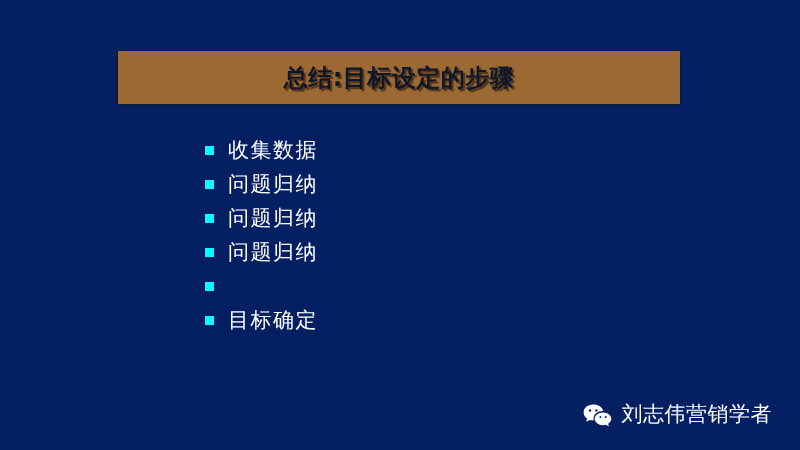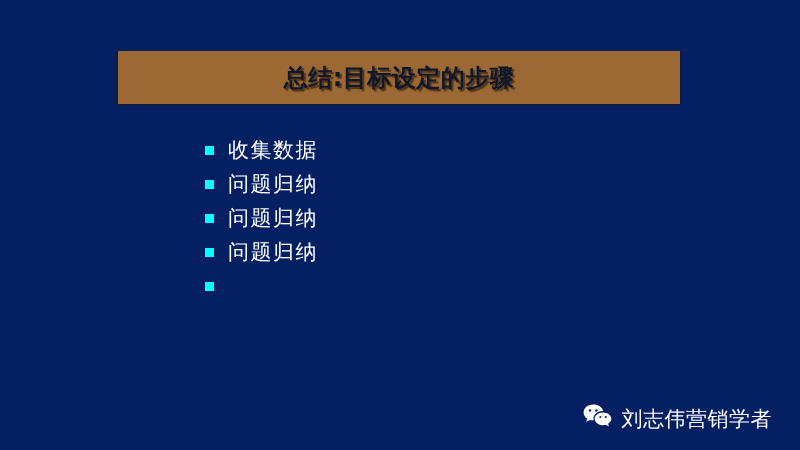--- a/index.html
+++ b/index.html
@@ -75,21 +75,21 @@
     white-space: nowrap;
     font-family: Liberation Serif, serif;
   }
 
   
   #watermark {
     position: absolute;
     right: 28px;
     bottom: 20px;
     display: flex;
-    align-items: flex-end;
+    align-items: flex-start;
   }
   #wechat-icon {
     width: 30px;
     height: 26px;
     flex: 0 0 auto;
     display: block;
   }
   #watermark-text {
     margin-left: 9px;
     color: #ffffff;
@@ -128,20 +128,24 @@
 
     <li class="bullet-row">
       <span class="bullet-marker"></span>
       <span class="bullet-label">问题归纳</span>
     </li>
 
     <li class="bullet-row">
       <span class="bullet-marker"></span>
     </li>
 
+    <li class="bullet-row">
+      <span class="bullet-marker"></span>
+      <span class="bullet-label">目标确定</span>
+    </li>
 
   </ul>
 
   <div id="watermark">
     <svg id="wechat-icon" viewBox="0 0 30 26">
 
       <path d="M10.2 0.6 C4.8 0.6 0.6 4.2 0.6 8.5 C0.6 11.0 2.0 13.2 4.2 14.6 L3.2 17.7 L6.8 15.9 C7.9 16.2 9.0 16.3 10.2 16.3 C10.4 16.3 10.6 16.3 10.8 16.3 C10.6 15.7 10.5 15.1 10.5 14.4 C10.5 10.2 14.6 6.9 19.6 6.9 C19.8 6.9 20.0 6.9 20.2 6.9 C19.3 3.3 15.2 0.6 10.2 0.6 Z" fill="#ffffff"></path>
       <circle cx="7.0" cy="6.4" r="1.25" fill="#0b2a5e"></circle>
       <circle cx="13.3" cy="6.4" r="1.25" fill="#0b2a5e"></circle>
 

